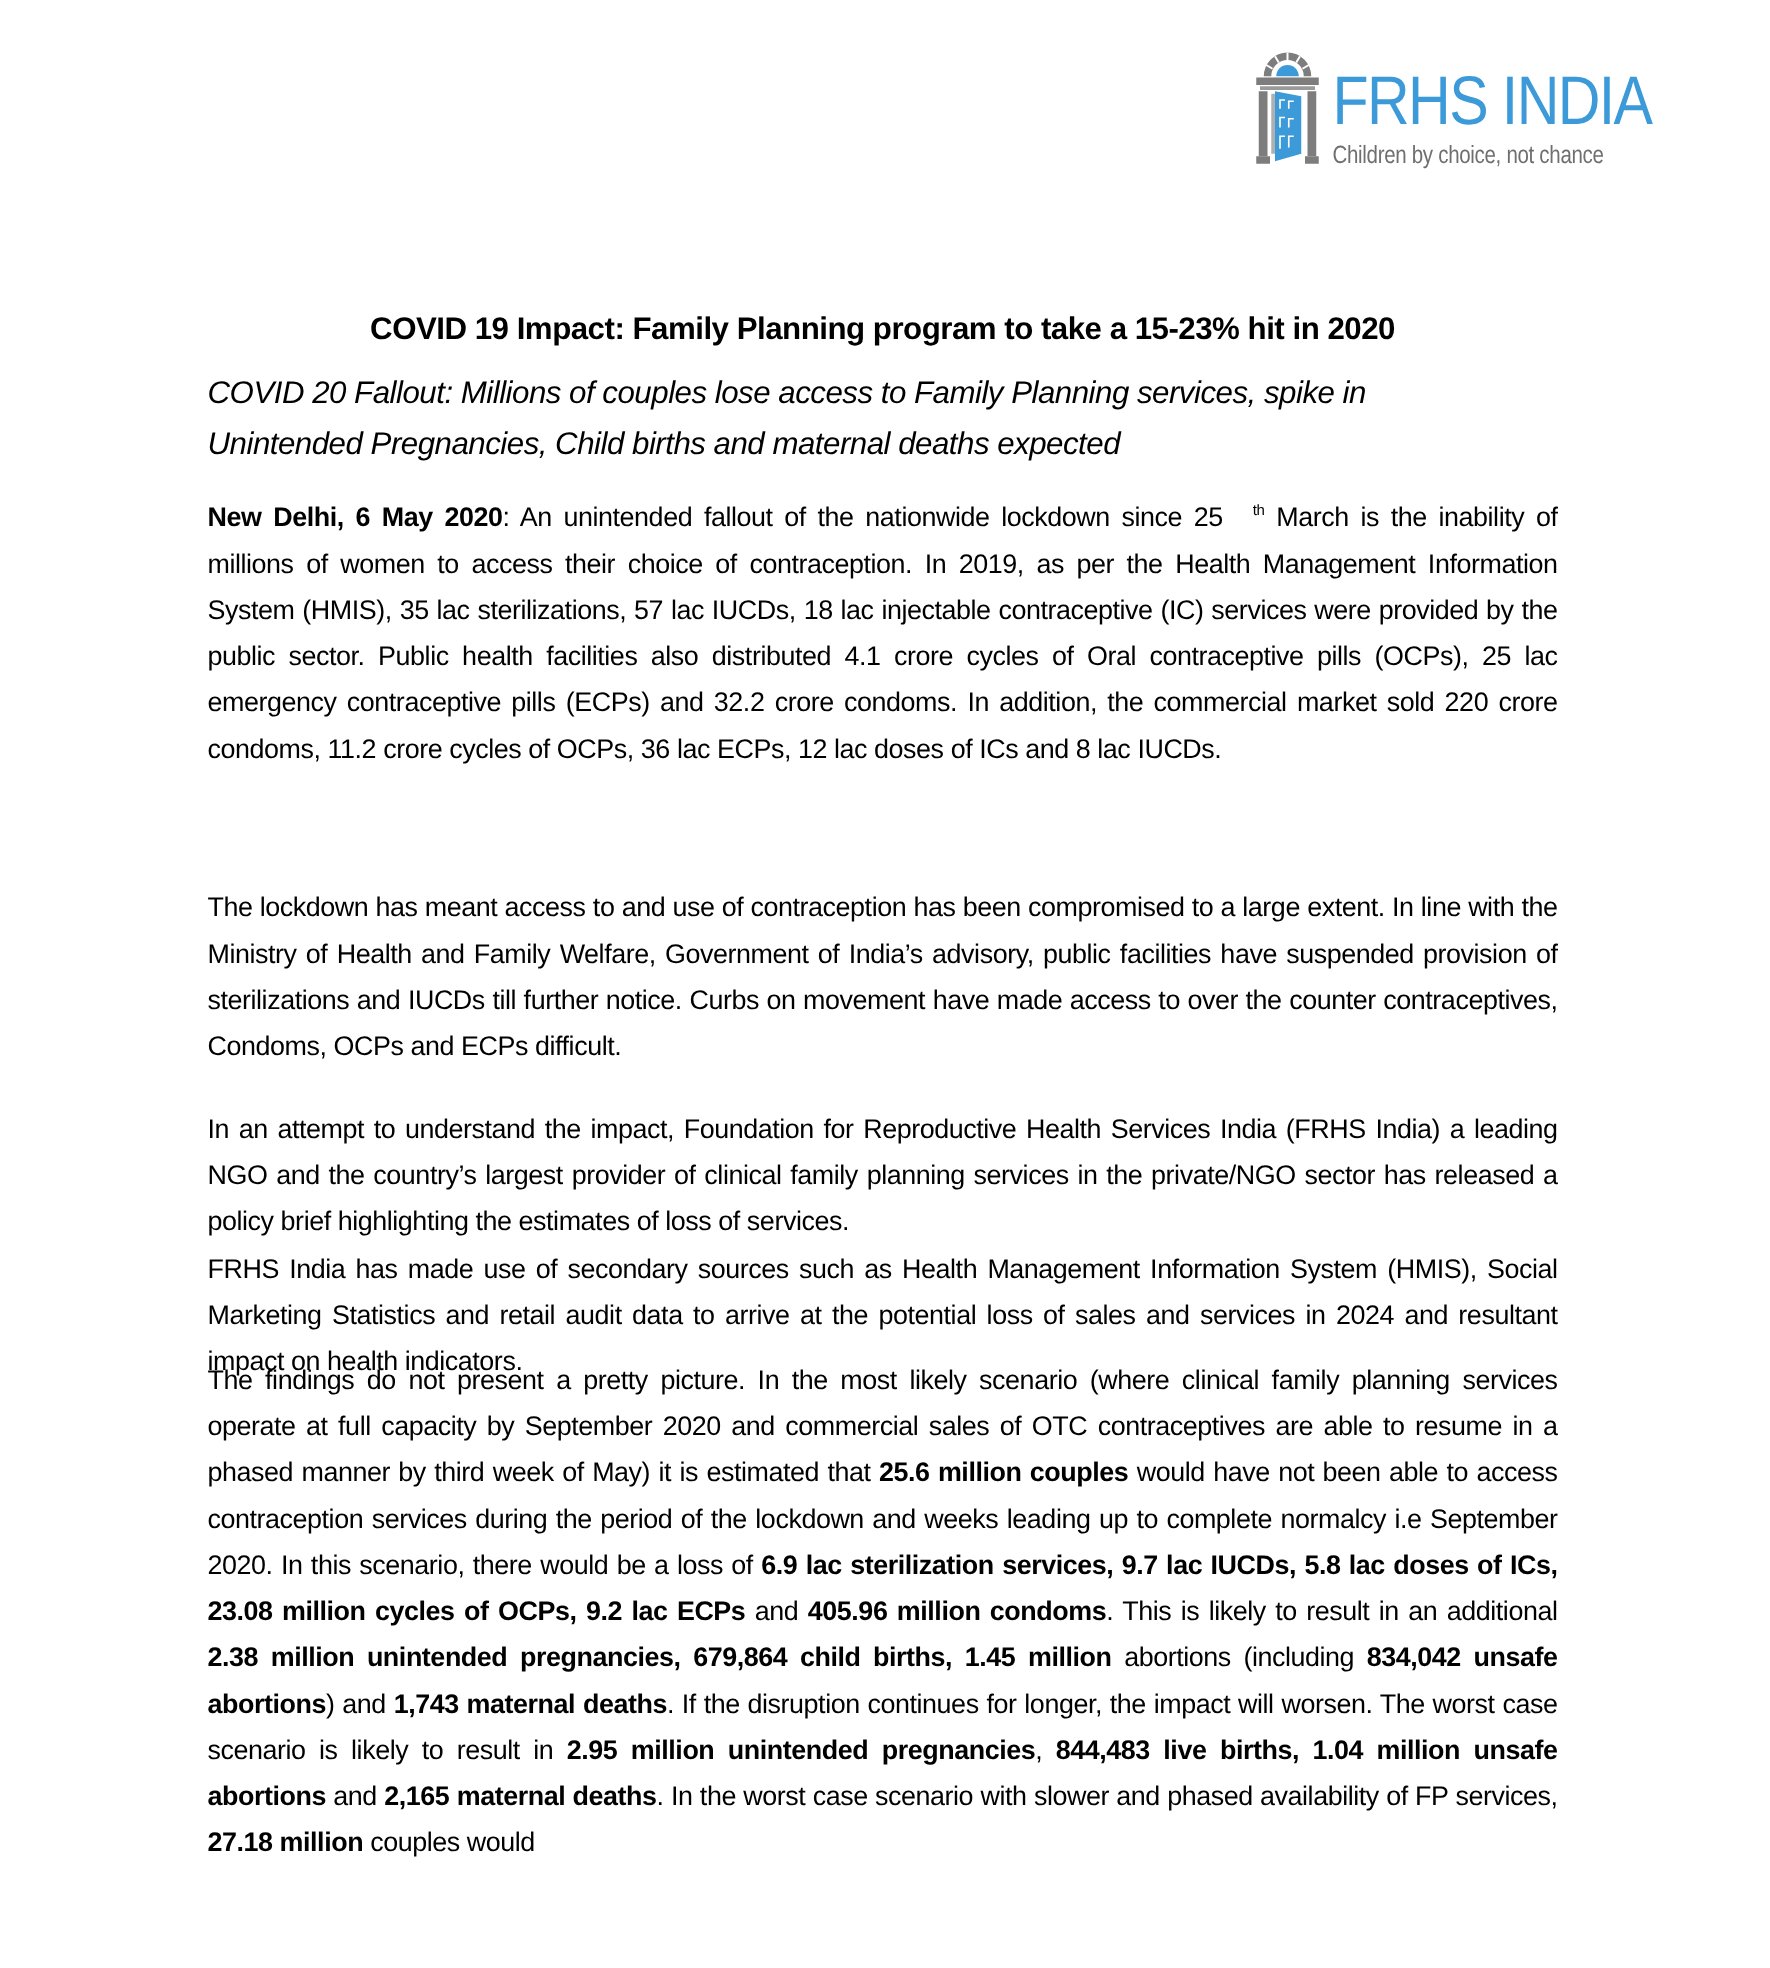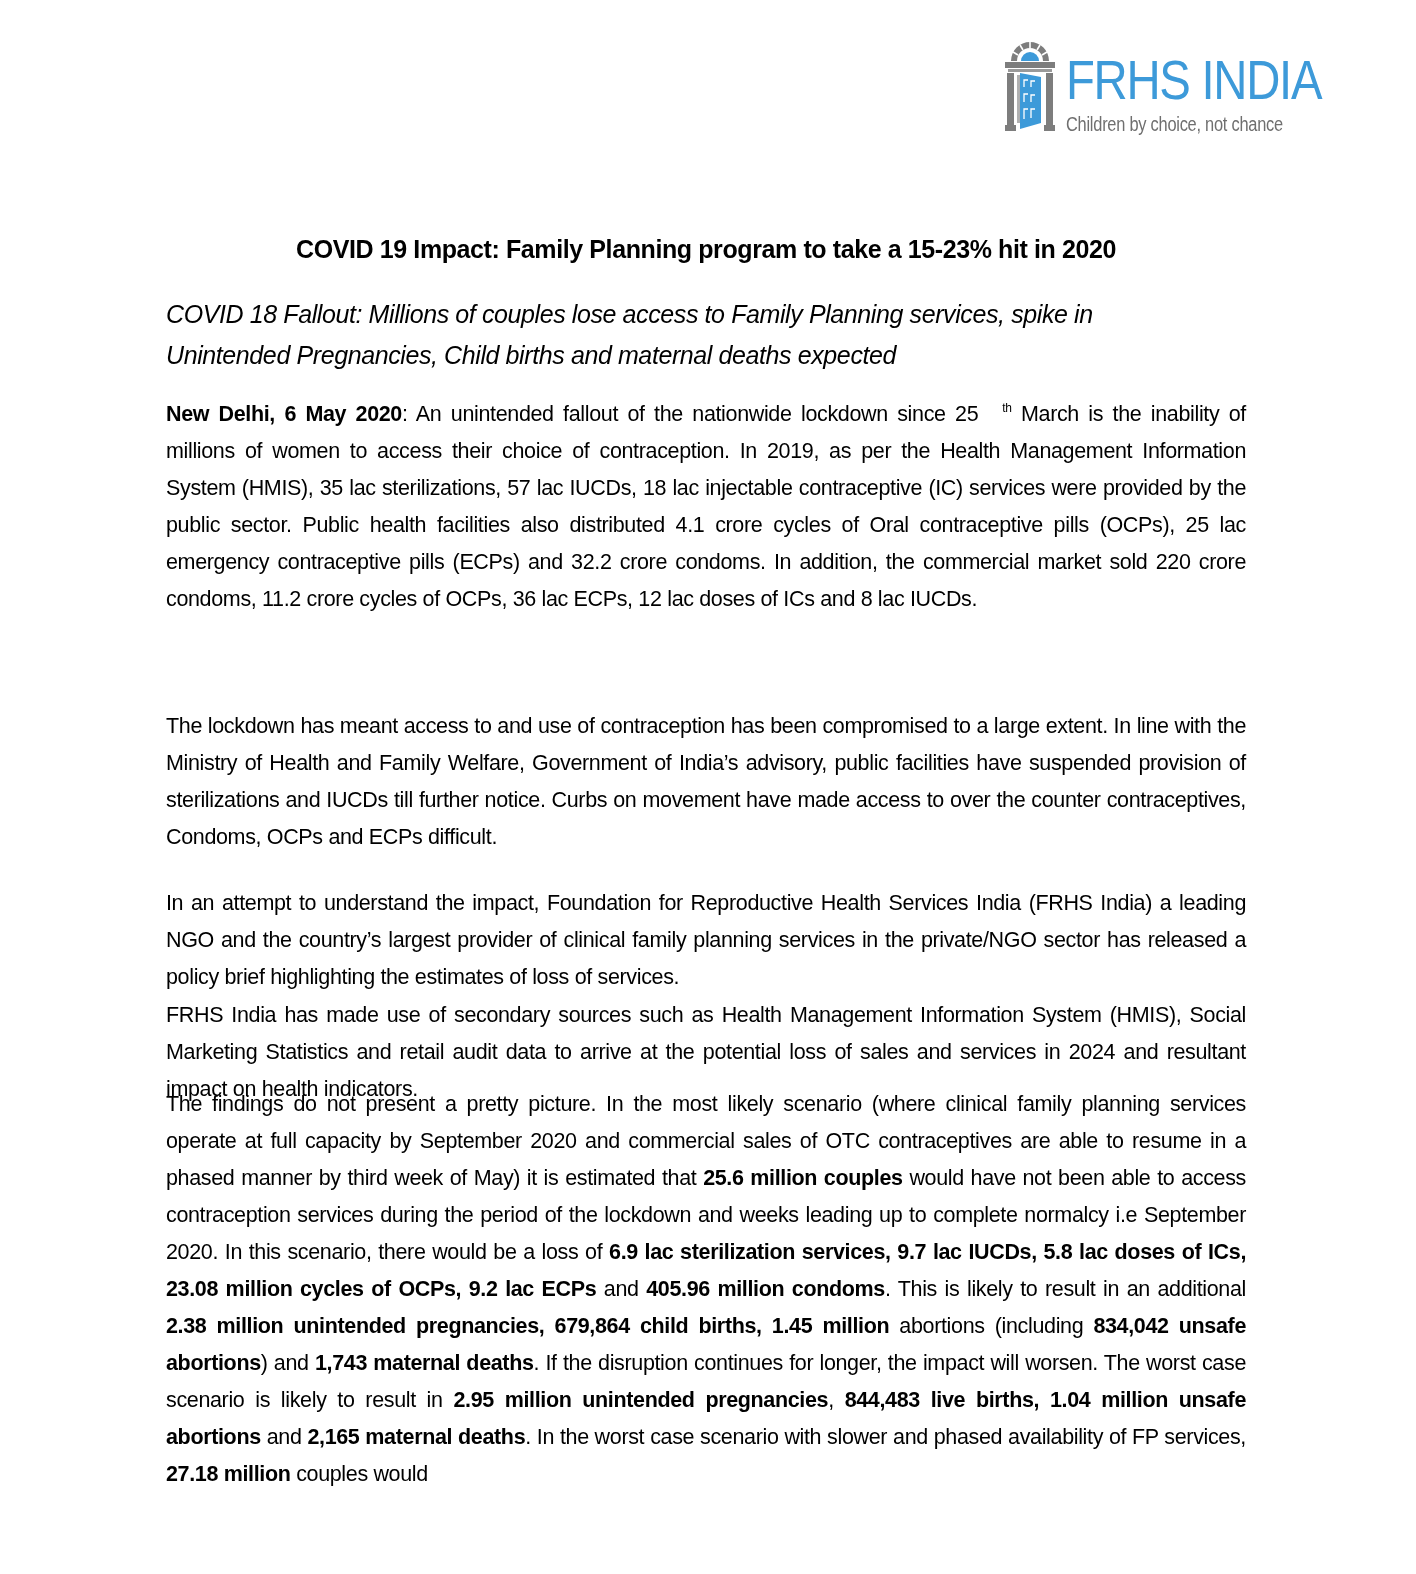--- a/index.html
+++ b/index.html
@@ -3,21 +3,21 @@
   <meta charset="utf-8">
   <style>
     html, body { margin: 0; padding: 0; background: #ffffff; }
     body { width: 1416px; height: 1574px; overflow: hidden; position: relative; color: #000; font-family: "Liberation Sans", sans-serif; }
     .logo { position: absolute; left: 1003px; top: 39px; width: 320px; height: 96px; }
     .logo-mark { position: absolute; left: 0; top: 0; width: 54px; height: 94px; }
     .logo-title { position: absolute; left: 63px; top: 14px; font-family: "Liberation Sans", sans-serif; font-size: 55px; font-weight: normal; color: #3d9ad9; letter-spacing: -1.5px; line-height: 1; transform: scaleX(0.86); transform-origin: left top; white-space: nowrap; }
     .logo-tagline { position: absolute; left: 63px; top: 75px; font-family: "Liberation Sans", sans-serif; font-size: 20px; color: #6f6f6f; line-height: 1; transform: scaleX(0.82); transform-origin: left top; white-space: nowrap; letter-spacing: -0.3px; }
 
     .doc { position: absolute; left: 166px; top: 0; width: 1080px; }
-    .title { position: absolute; left: 0; top: 234px; width: 1080px; text-align: center; font-family: "Liberation Sans", sans-serif; font-weight: bold; font-size: 25px; line-height: 30px; letter-spacing: -0.4px; }
+    .title { position: absolute; left: 0; top: 248px; width: 1080px; text-align: center; font-family: "Liberation Sans", sans-serif; font-weight: bold; font-size: 25px; line-height: 30px; letter-spacing: -0.4px; }
     .subtitle { position: absolute; left: 0; top: 294px; width: 1000px; font-family: "Liberation Sans", sans-serif; font-style: italic; font-size: 25px; line-height: 41px; letter-spacing: -0.4px; }
     .para { position: absolute; left: 0; width: 1080px; font-family: "Liberation Sans", sans-serif; font-size: 21.5px; line-height: 37px; text-align: justify; letter-spacing: -0.35px; }
     .para b { font-weight: bold; margin-top: 15px; }
     sup { font-size: 12px; line-height: 0; vertical-align: 9px; margin-left: 24px; }
     #p1 { top: 396px; }
     #p2 { top: 708px; }
     #p3 { top: 885px; }
     #p4 { top: 997px; }
     #p5 { top: 1086px; }
   </style>
@@ -55,21 +55,21 @@
       <path d="M21 80 L21 70 L25 70"></path>
       <path d="M28 79 L28 70 L32 70"></path>
     </g>
   </svg>
   <div class="logo-title">FRHS INDIA</div>
   <div class="logo-tagline">Children by choice, not chance</div>
 </div>
 
 <div class="doc">
   <h1 class="title" style="margin:0;">COVID 19 Impact:  Family Planning program to take a 15-23% hit in 2020</h1>
-  <div class="subtitle">COVID 18 Fallout:  Millions of couples lose access to Family Planning services, spike in Unintended Pregnancies, Child births and maternal deaths expected</div>
+  <div class="subtitle">COVID 20 Fallout:  Millions of couples lose access to Family Planning services, spike in Unintended Pregnancies, Child births and maternal deaths expected</div>
 
   <p class="para" id="p1" style="margin:0;">
     <b>New Delhi, 6 May 2020</b><span>: An unintended fallout of the nationwide lockdown since 25</span><sup>th</sup><span> March is the inability of millions of women to access their choice of contraception.  In 2019, as per the Health Management Information System (HMIS), 35 lac sterilizations, 57 lac IUCDs, 18 lac injectable contraceptive (IC) services were provided by the public sector. Public health facilities also distributed 4.1 crore cycles of Oral contraceptive pills (OCPs), 25 lac emergency contraceptive pills (ECPs) and 32.2 crore condoms. In addition, the commercial market sold 220 crore condoms, 11.2 crore cycles of OCPs, 36 lac ECPs, 12 lac doses of ICs and 8 lac IUCDs.</span>
   </p>
 
   <p class="para" id="p2" style="margin:0;">The lockdown has meant access to and use of contraception has been compromised to a large extent.  In line with the Ministry of Health and Family Welfare, Government of India’s advisory, public facilities have suspended provision of sterilizations and IUCDs till further notice. Curbs on movement have made access to over the counter contraceptives, Condoms, OCPs and ECPs difficult.</p>
 
   <p class="para" id="p3" style="margin:0;">In an attempt to understand the impact, Foundation for Reproductive Health Services India (FRHS India) a leading NGO and the country’s largest provider of clinical family planning services in the private/NGO sector has released a policy brief highlighting the estimates of loss of services.</p>
 
   <p class="para" id="p4" style="margin:0;">FRHS India has made use of secondary sources such as Health Management Information System (HMIS), Social Marketing Statistics and retail audit data to arrive at the potential loss of sales and services in 2024 and resultant impact on health indicators.</p>

